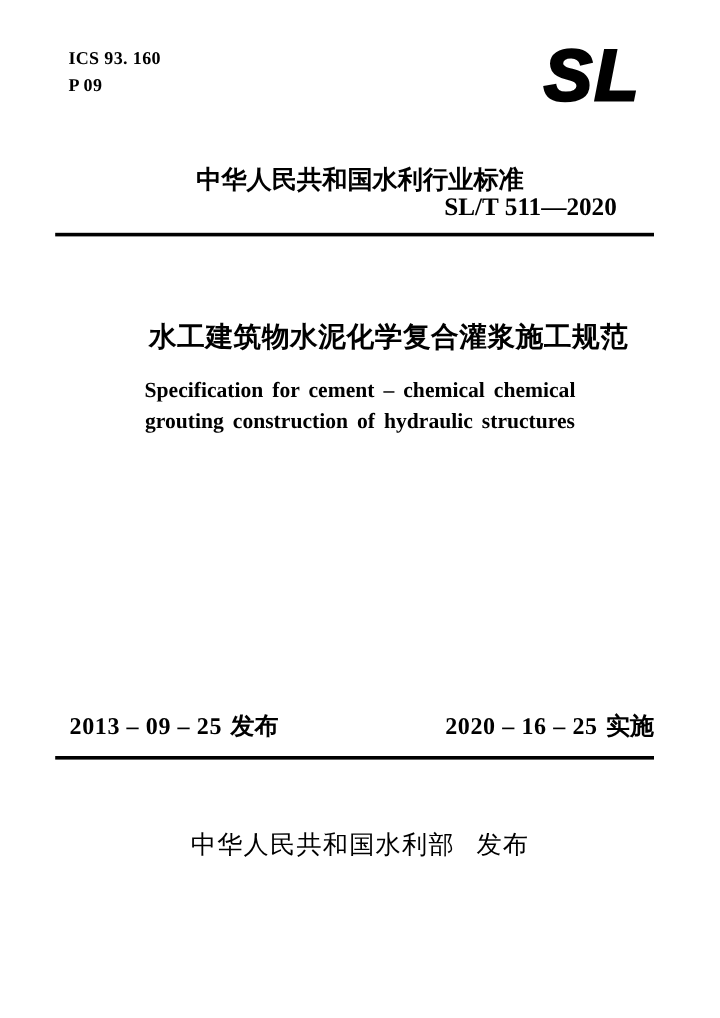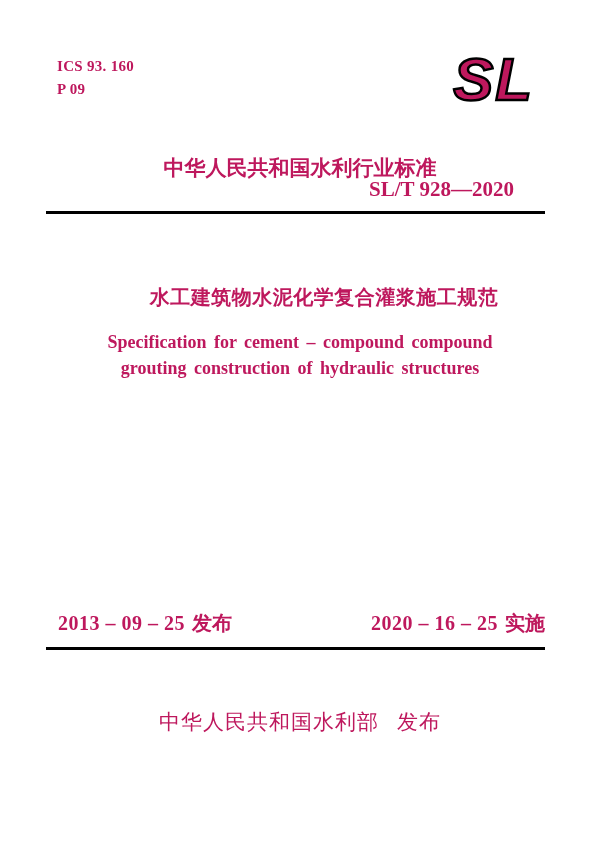--- a/index.html
+++ b/index.html
@@ -1,23 +1,23 @@
 <!DOCTYPE html>
 <html><head>
 <meta charset="utf-8">
 <style>
   * { margin: 0; padding: 0; box-sizing: border-box; }
   html, body { background: #ffffff; }
   .page {
     position: relative;
     width: 600px;
     height: 812px;
-    margin: 17px auto;
+    margin: 0 auto;
     background: #ffffff;
-    color: #be185d;
+    color: #000000;
     overflow: hidden;
   }
 
   .ics-block {
     position: absolute;
     left: 57px;
     top: 38px;
     font-family: "Liberation Serif", "DejaVu Serif", serif;
     font-weight: bold;
     font-size: 15px;
@@ -71,21 +71,21 @@
   .rule-bottom { top: 630px; }
 
   .title-zh {
     position: absolute;
     top: 258px;
     left: 0;
     width: 100%;
     text-align: center;
     font-family: "Liberation Sans", "DejaVu Sans", sans-serif;
     font-weight: bold;
-    font-size: 20px;
+    font-size: 23px;
     line-height: 44px;
     letter-spacing: 0.5px;
     white-space: nowrap;
     padding-left: 48px;
   }
 
   .title-en {
     position: absolute;
     top: 312px;
     left: 0;
@@ -140,28 +140,28 @@
 
   <div class="ics-block">
     <div>ICS 93. 160</div>
     <div>P 09</div>
   </div>
 
   <div class="sl-logo">SL</div>
 
   <div class="standard-type">中华人民共和国水利行业标准</div>
 
-  <div class="standard-number">SL/T 928—2020</div>
+  <div class="standard-number">SL/T 511—2020</div>
 
   <div class="rule rule-top"></div>
 
   <h1 class="title-zh">水工建筑物水泥化学复合灌浆施工规范</h1>
 
   <div class="title-en">
-    <div>Specification for cement – compound compound</div>
+    <div>Specification for cement – chemical chemical</div>
     <div>grouting construction of hydraulic structures</div>
   </div>
 
   <div class="dates-row">
     <div>
       <span class="date-num">2013 – 09 – 25</span><span class="date-label">发布</span>
     </div>
     <div>
       <span class="date-num">2020 – 16 – 25</span><span class="date-label">实施</span>
     </div>

